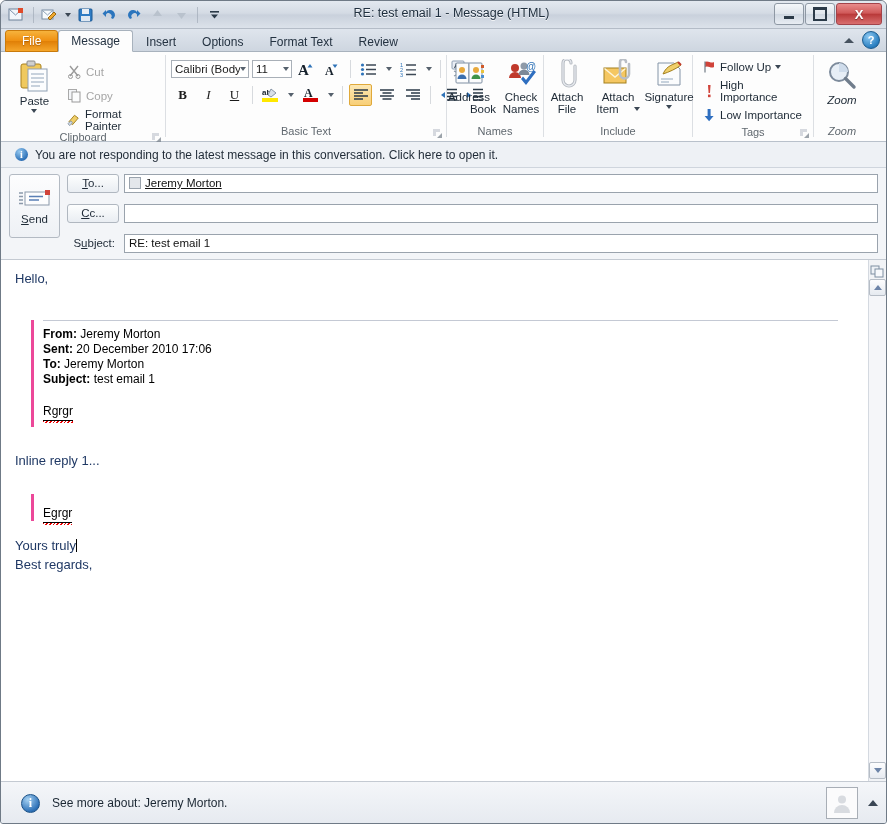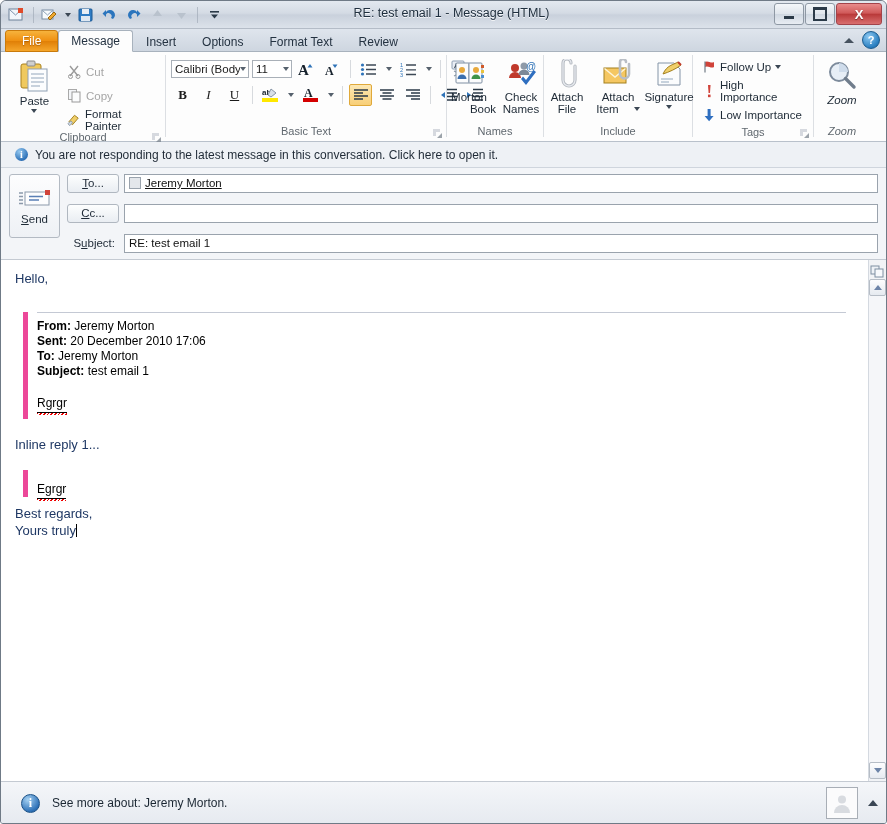--- a/index.html
+++ b/index.html
@@ -175,21 +175,21 @@
     margin:0 0 0 0; border-bottom:1px solid #c4cad2;
     display:flex;
   }
   .bodytext {
     flex:1; padding:10px 14px; font-size:13px; color:#1F3864;
     font-family:"Liberation Sans", sans-serif; line-height:17px; overflow:hidden;
   }
   .bodytext p { margin:0 0 0 0; }
   .spacer { height:17px; }
   .quote {
-    border-left:5px solid #ec4899; padding-left:9px; margin:8px;
+    border-left:3px solid #ec4899; padding-left:9px; margin:16px;
   }
   .quote-hr { border-top:1px solid #c4c9d4; margin:0 0 6px 0; width:816px; max-width:100%;}
   .qhead { color:#000; font-family:"Liberation Sans", sans-serif; font-size:12px; line-height:15px;}
   .qhead b { font-weight:bold; }
   .sq {
     color:#000;
     border-bottom:2px solid transparent;
     background-image:
       linear-gradient(to right,#000,#000),
       repeating-linear-gradient(135deg,#e00 0 1.2px,transparent 1.2px 2.6px);
@@ -511,21 +511,21 @@
             <rect x="3" y="4" width="26" height="20" rx="1" fill="#fbfcfd" stroke="#7f8fa2"></rect>
             <rect x="15" y="4" width="1.6" height="20" fill="#9aa8b8"></rect>
             <circle cx="9" cy="11" r="3" fill="#e8a93c"></circle>
               <path d="M4.5 20 a4.5 4.5 0 0 1 9 0 z" fill="#3b6fae"></path>
             <circle cx="23" cy="11" r="3" fill="#e8a93c"></circle>
               <path d="M18.5 20 a4.5 4.5 0 0 1 9 0 z" fill="#3f9348"></path>
             <rect x="28" y="6" width="3" height="3" fill="#d15a2a"></rect>
               <rect x="28" y="11" width="3" height="3" fill="#e8c23c"></rect>
               <rect x="28" y="16" width="3" height="3" fill="#4a8fd1"></rect>
           </svg>
-          <span class="lbl">Morton</span>
+          <span class="lbl">Address</span>
           <span class="lbl" style="margin-top:0;margin-left:28px;">Book</span>
         </div>
         <div class="big-btn">
           <svg width="32" height="30" viewBox="0 0 32 30">
             <circle cx="10" cy="9" r="4" fill="#c0392b"></circle>
               <path d="M4 19 a6 6 0 0 1 12 0 z" fill="#c0392b"></path>
             <circle cx="19" cy="7" r="3.5" fill="#8e9aa8"></circle>
               <path d="M13.5 16 a5.5 5.5 0 0 1 11 0 z" fill="#7c8897"></path>
             <text x="21" y="11" font-size="10" fill="#2f73b8" font-family="Liberation Sans, sans-serif">@</text>
             <path d="M16 20 L21 26 L31 13 L28.5 11 L21 21 L18 17.5 Z" fill="#2f6fc0"></path>
@@ -696,22 +696,22 @@
       </div>
       <div class="spacer" style="height:9px;"></div>
       <p>Inline reply 1...</p>
       <div class="spacer" style="height:9px;"></div>
       <div class="quote">
         <div style="height:12px;"></div>
         <div class="qhead">
           <span class="sq">Egrgr</span>
         </div>
       </div>
+      <p><span>Yours truly</span><span class="caret-bar"></span></p>
       <p style="margin-top:2px;">Best regards,</p>
-      <p><span>Yours truly</span><span class="caret-bar"></span></p>
     </div>
     <div class="body-scroll">
       <div style="height:3px;"></div>
       <div class="corner-widget">
         <svg width="15" height="15" viewBox="0 0 15 15">
             <rect x="1" y="3" width="8" height="8" fill="#eef2f7" stroke="#7f8fa2"></rect>
             <rect x="5" y="6" width="8" height="8" fill="#f7f9fc" stroke="#7f8fa2"></rect>
           </svg>
       </div>
       <div style="height:16px;"></div>

